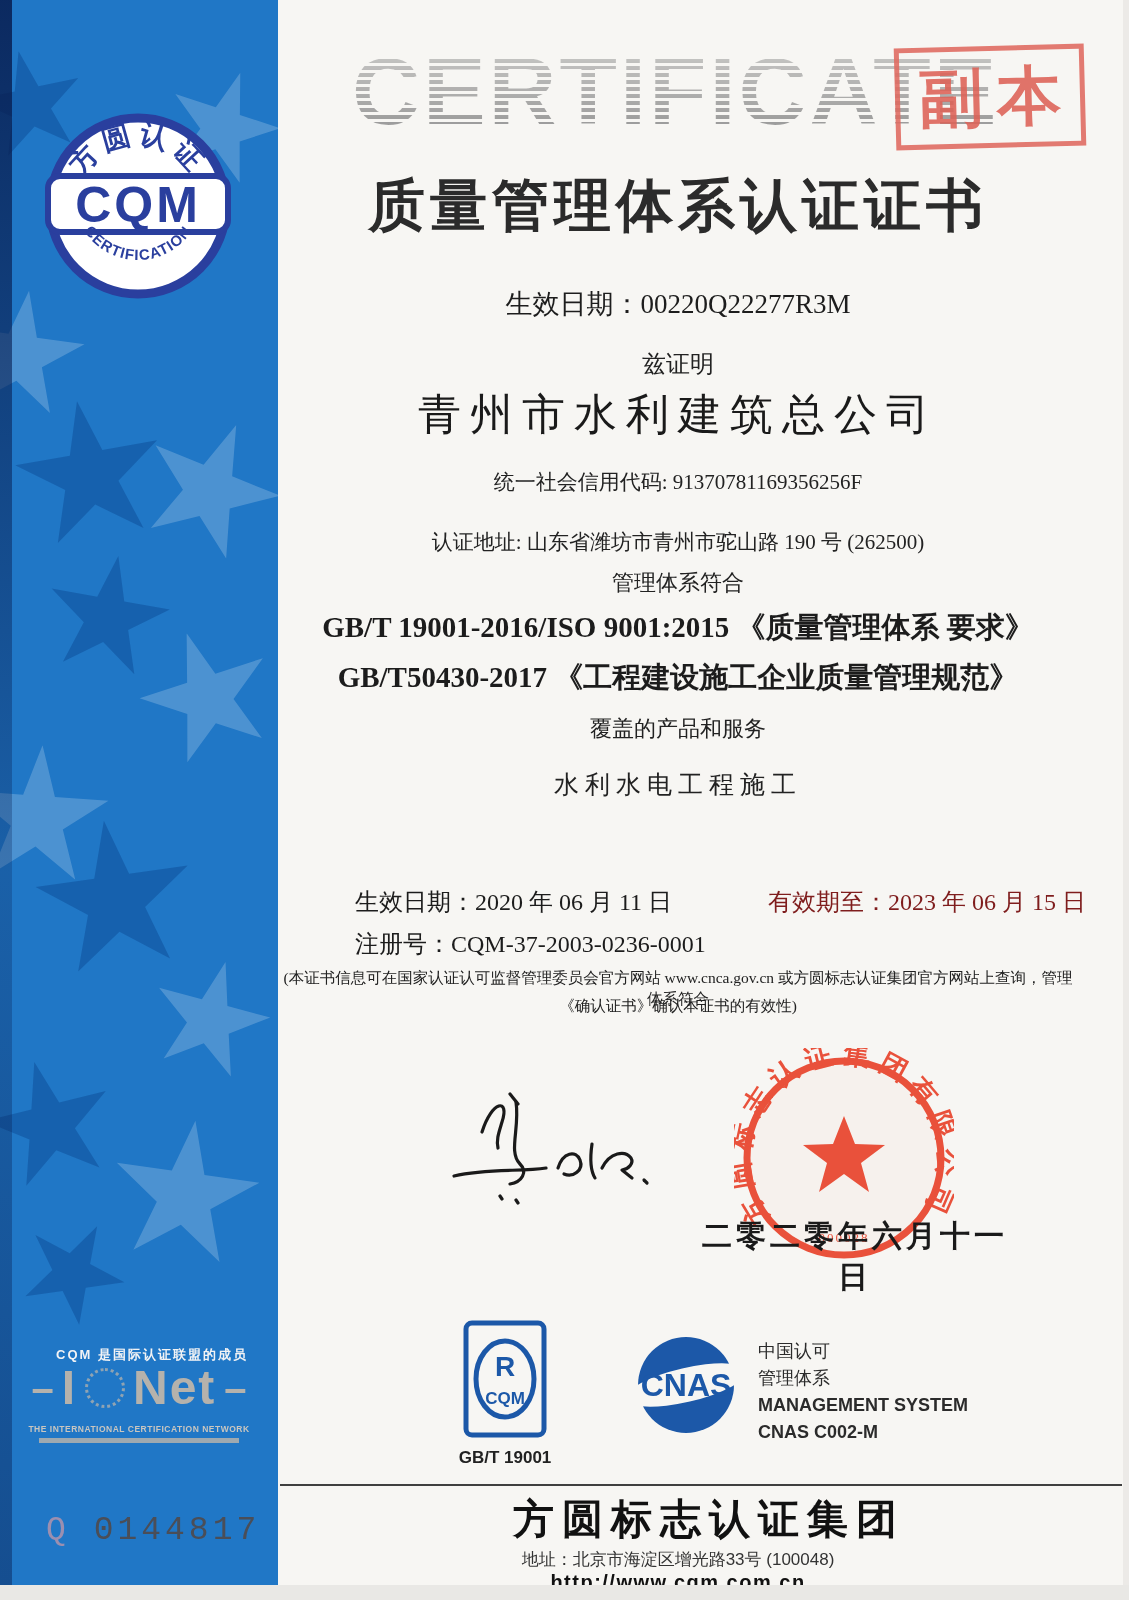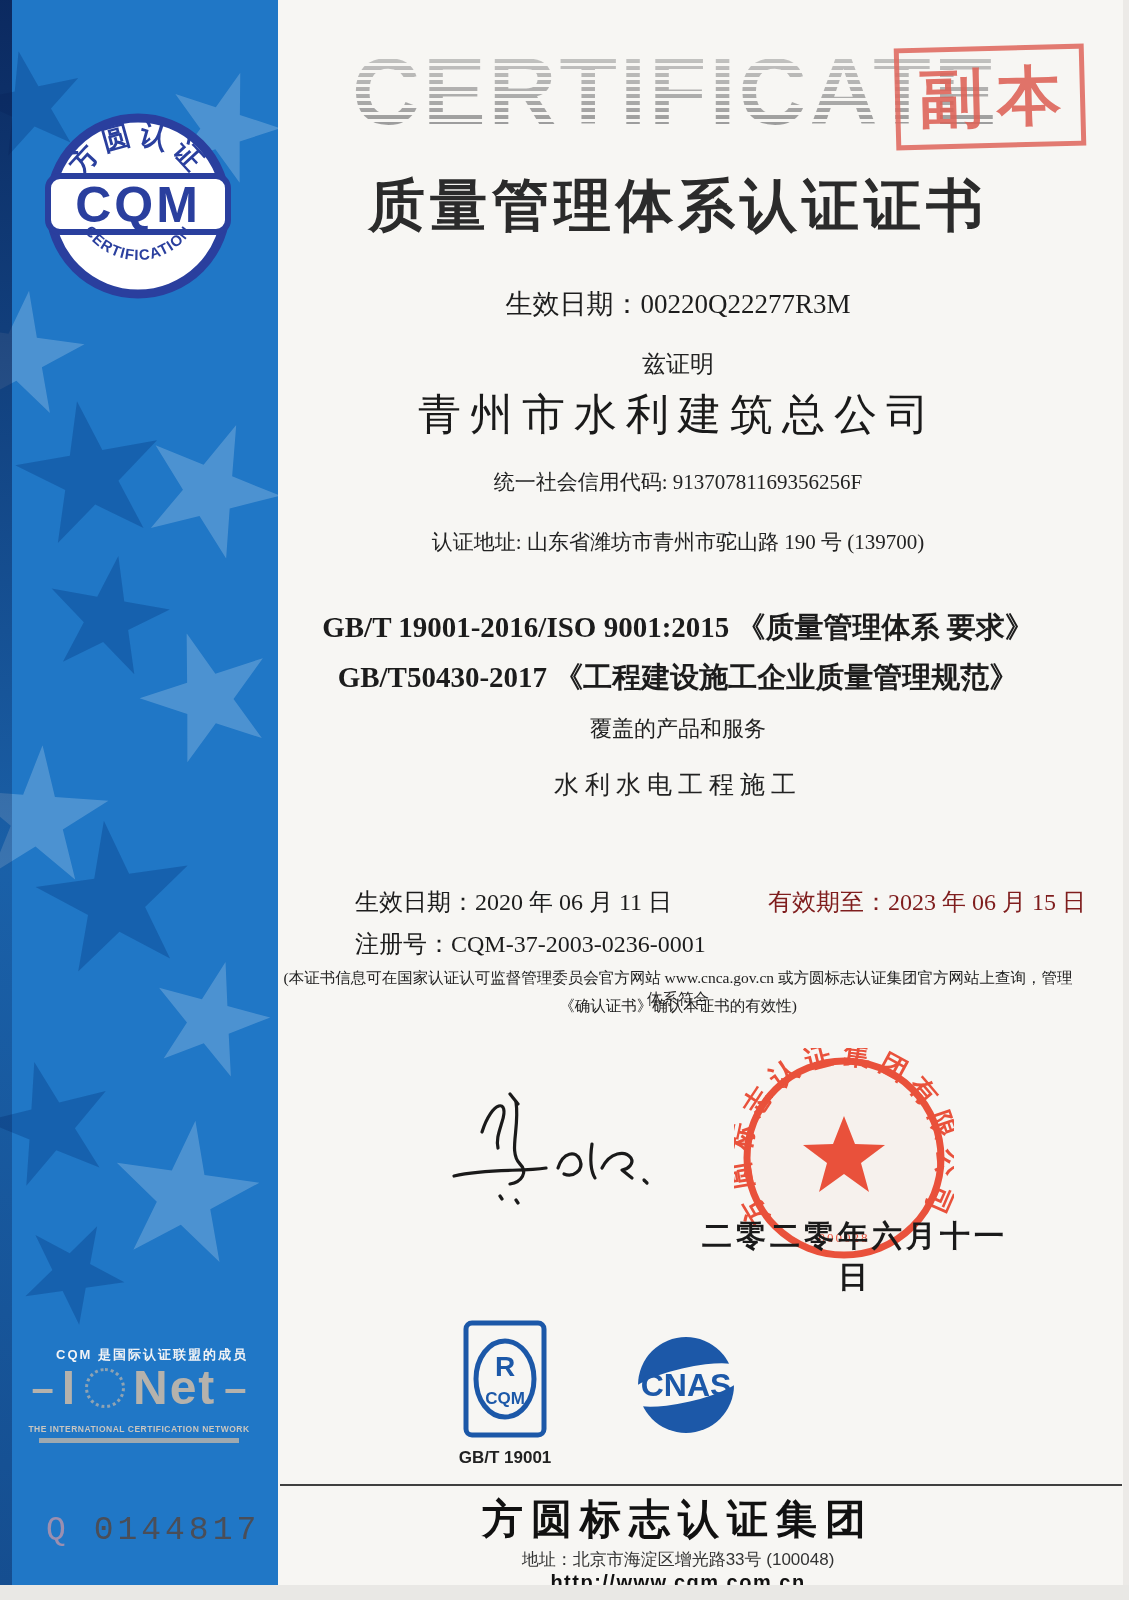--- a/index.html
+++ b/index.html
@@ -64,21 +64,21 @@
         font-size:30px;font-weight:bold;letter-spacing:4px;color:#1a1a1a;z-index:5;}
   
   .rcqm-caption{position:absolute;left:448px;top:1448px;width:114px;text-align:center;
         font-family:"Liberation Sans",sans-serif;font-weight:bold;font-size:17px;color:#222;}
   .cnas-block{position:absolute;left:758px;top:1338px;font-family:"Liberation Sans",sans-serif;
         font-size:18px;line-height:27px;color:#2b2b2b;}
   .cnas-block .b{font-weight:bold;}
   
   .footer-line{position:absolute;left:280px;top:1484px;width:842px;height:2px;background:#3f3f3f;}
   .footer-org{top:1492px;font-size:41px;font-weight:900;letter-spacing:8px;color:#111;
-        font-family:"Liberation Sans",sans-serif;left:278px;}
+        font-family:"Liberation Sans",sans-serif;left:278px;padding-left:31px;}
   .footer-addr{top:1548px;font-size:17px;color:#333;font-family:"Liberation Sans",sans-serif;}
   .footer-url{top:1571px;font-size:20px;font-weight:bold;letter-spacing:1.5px;color:#111;
         font-family:"Liberation Sans",sans-serif;}
 </style>
 </head>
 <body>
 
 <div class="page">
 
   <div class="sidebar">
@@ -131,21 +131,22 @@
   <div class="watermark">CERTIFICATE</div>
   <div class="copy-stamp">副本</div>
   <div class="main-title">质量管理体系认证证书</div>
 
   <div class="center-line cert-no">
     <span>生效日期：</span><span>00220Q22277R3M</span>
   </div>
   <div class="center-line hereby">兹证明</div>
   <div class="center-line company">青州市水利建筑总公司</div>
   <div class="center-line info1">统一社会信用代码: 91370781169356256F</div>
-  <div class="center-line info3">认证地址: 山东省潍坊市青州市驼山路 190 号 (139700)</div>
+  <div class="center-line info3">认证地址: 山东省潍坊市青州市驼山路 190 号 (262500)</div>
+  <div class="center-line conform">管理体系符合</div>
   <div class="center-line std1">GB/T 19001-2016/ISO 9001:2015 《质量管理体系  要求》</div>
   <div class="center-line std2">GB/T50430-2017  《工程建设施工企业质量管理规范》</div>
   <div class="center-line scope-h">覆盖的产品和服务</div>
   <div class="center-line scope">水利水电工程施工</div>
 
   <div class="date-left">生效日期：2020 年 06 月 11 日</div>
   <div class="date-right">有效期至：2023 年 06 月 15 日</div>
   <div class="reg-no">注册号：CQM-37-2003-0236-0001</div>
   <div class="center-line note1">(本证书信息可在国家认证认可监督管理委员会官方网站 www.cnca.gov.cn 或方圆标志认证集团官方网站上查询，管理体系符合</div>
   <div class="center-line note2">《确认证书》确认本证书的有效性)</div>
@@ -181,20 +182,26 @@
     <text x="42" y="56" text-anchor="middle" font-family="Liberation Sans, sans-serif" font-size="28" font-weight="900" fill="#1c58a8">R</text>
     <text x="42" y="84" text-anchor="middle" font-family="Liberation Sans, sans-serif" font-size="17" font-weight="900" fill="#1c58a8">CQM</text>
   </svg>
   <div class="rcqm-caption">GB/T 19001</div>
 
   <svg class="abs" style="left:630px;top:1332px;width:112px;height:106px;" viewBox="0 0 112 106">
     <circle cx="56" cy="53" r="48" fill="#1c58a8"></circle>
     <ellipse cx="56" cy="53" rx="62" ry="17" fill="#f7f6f3" transform="rotate(-13 56 53)"></ellipse>
     <text x="56" y="64" text-anchor="middle" font-family="Liberation Sans, sans-serif" font-size="32" font-weight="900" fill="#1c58a8">CNAS</text>
   </svg>
+  <div class="cnas-block">
+    <div>中国认可</div>
+    <div>管理体系</div>
+    <div class="b">MANAGEMENT SYSTEM</div>
+    <div class="b">CNAS C002-M</div>
+  </div>
 
   <div class="footer-line"></div>
   <div class="center-line footer-org">方圆标志认证集团</div>
   <div class="center-line footer-addr">地址：北京市海淀区增光路33号  (100048)</div>
   <div class="center-line footer-url">http://www.cqm.com.cn</div>
 
   <div class="scan-right"></div>
   <div class="scan-bottom"></div>
 </div>
 

